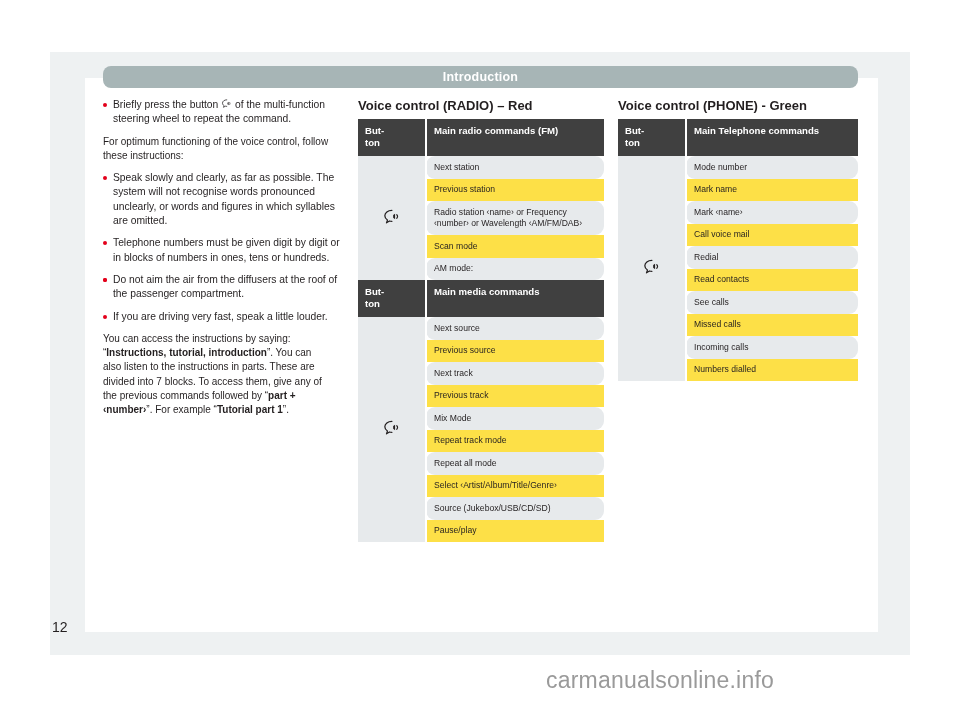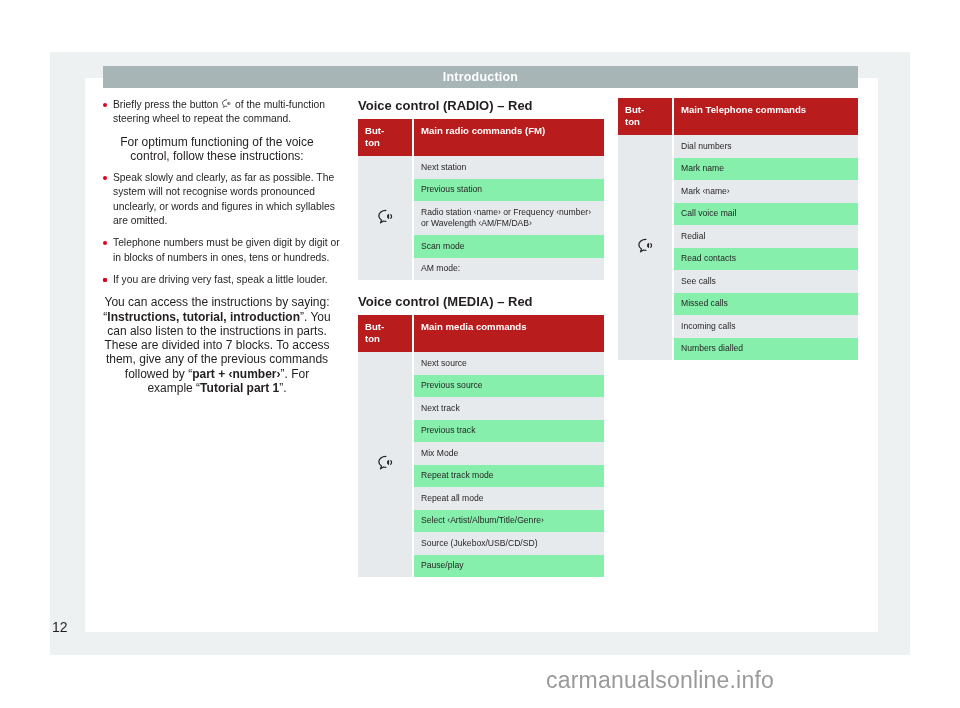--- a/index.html
+++ b/index.html
@@ -41,20 +41,21 @@
   .header-band {
     position: absolute;
     left: 103px;
     top: 66px;
     width: 755px;
     height: 22px;
     background: #a7b5b6;
     display: flex;
     align-items: center;
     justify-content: center;
+    border-radius: 8px;
   }
   .header-title {
     color: #ffffff;
     font-size: 12.5px;
     font-weight: bold;
     letter-spacing: 0.2px;
   }
 
   
   .page-number {
@@ -69,25 +70,24 @@
   .col {
     position: absolute;
     top: 98px;
   }
   .col-1 { left: 103px; width: 240px; }
   .col-2 { left: 358px; width: 246px; }
   .col-3 { left: 618px; width: 240px; }
 
   
   .body-text {
-    font-size: 12px;
+    font-size: 10px;
     line-height: 14.3px;
     color: #231f20;
     margin: 0 12px 8px 0;
-    text-align: center;
   }
   .bullet-row {
     position: relative;
     padding-left: 10px;
     font-size: 10.3px;
     line-height: 14.3px;
     color: #231f20;
     margin: 0 0 8px 0;
   }
   .bullet-dot {
@@ -125,26 +125,26 @@
     margin: 0 0 6px 0;
   }
   .tbl-caption.second { margin-top: 14px; }
 
   table.cmd {
     border-collapse: collapse;
     width: 100%;
     table-layout: fixed;
   }
   table.cmd th {
-    background: #b91c1c;
+    background: #404040;
     color: #ffffff;
     font-size: 9.6px;
     font-weight: bold;
     text-align: left;
-    padding: 6px 7px 7px 7px;
+    padding: 6px 20px 7px 7px;
     vertical-align: top;
     line-height: 12px;
     margin-left: 37px;
   }
   table.cmd th.btn-col {
     width: 40px;
     border-right: 2px solid #ffffff;
   }
   table.cmd td.btn-cell {
     width: 40px;
@@ -152,25 +152,26 @@
     border-right: 2px solid #ffffff;
     text-align: center;
     vertical-align: middle;
     padding: 0;
   }
   table.cmd td.cmd-cell {
     font-size: 8.6px;
     color: #231f20;
     padding: 5.5px 7px 5.5px 7px;
     line-height: 11.5px;
-    background: #86efac;
+    background: #fde047;
     vertical-align: middle;
   }
   table.cmd tr.alt td.cmd-cell {
     background: #e7eaec;
+    border-radius: 9px;
   }
   .voice-icon-big {
     display: inline-block;
     width: 19px;
     height: 15px;
   }
 
   
   .watermark {
     position: absolute;
@@ -220,20 +221,21 @@
     </div>
     <div class="bullet-row">
       <span class="bullet-dot"></span>
       <span>Telephone numbers must be given digit by digit or in blocks of numbers in ones, tens or hundreds.</span>
     </div>
     <div class="bullet-row">
       <span class="bullet-dot"></span>
     </div>
     <div class="bullet-row">
       <span class="bullet-dot"></span>
+      <span>Do not aim the air from the diffusers at the roof of the passenger compartment.</span>
     </div>
     <div class="bullet-row">
       <span class="bullet-dot"></span>
       <span>If you are driving very fast, speak a little louder.</span>
     </div>
 
     <p class="body-text"><span>You can access the instructions by saying: “</span><b class="inl">Instructions, tutorial, introduction</b><span>”. You can also listen to the instructions in parts. These are divided into 7 blocks. To access them, give any of the previous commands followed by “</span><b class="inl">part + ‹number›</b><span>”. For example “</span><b class="inl">Tutorial part 1</b><span>”.</span></p>
   </div>
 
   <div class="col col-2">
@@ -266,21 +268,20 @@
           </tr>
         <tr>
             <td class="cmd-cell">Scan mode</td>
           </tr>
         <tr class="alt">
             <td class="cmd-cell">AM mode:</td>
           </tr>
       </tbody>
     </table>
 
-    <div class="tbl-caption second">Voice control (MEDIA) – Red</div>
     <table class="cmd">
       <thead>
         <tr>
           <th class="btn-col"><span style="white-space:pre-line">But-
 ton</span></th>
           <th>Main media commands</th>
         </tr>
       </thead>
       <tbody>
         <tr class="alt">
@@ -319,38 +320,39 @@
           </tr>
         <tr>
             <td class="cmd-cell">Pause/play</td>
           </tr>
       </tbody>
     </table>
   </div>
 
   <div class="col col-3">
 
+    <div class="tbl-caption">Voice control (PHONE) - Green</div>
     <table class="cmd">
       <thead>
         <tr>
           <th class="btn-col"><span style="white-space:pre-line">But-
 ton</span></th>
           <th>Main Telephone commands</th>
         </tr>
       </thead>
       <tbody>
         <tr class="alt">
           <td class="btn-cell" rowspan="10">
             <span class="voice-icon-big"><svg viewBox="0 0 22 18" width="19" height="15" xmlns="http://www.w3.org/2000/svg">
                   <path d="M11.5 1.6 C6.6 1.6 3 4.6 3 8.2 C3 10.3 4.2 12.1 6.1 13.3 L5.0 16.6 L8.6 14.4 C9.5 14.6 10.5 14.7 11.5 14.7" fill="none" stroke="#231f20" stroke-width="1.5" stroke-linecap="round" stroke-linejoin="round"></path>
                   <path d="M15.3 5.6 L15.3 12.3 L13.0 10.6 L13.0 7.3 Z" fill="#231f20"></path>
                   <path d="M17.3 6.8 C18.3 7.9 18.3 10.1 17.3 11.2" fill="none" stroke="#231f20" stroke-width="1.3" stroke-linecap="round"></path>
                 </svg></span>
           </td>
-          <td class="cmd-cell">Dial numbers</td>
+          <td class="cmd-cell">Mode number</td>
         </tr>
         <tr>
             <td class="cmd-cell">Mark name</td>
           </tr>
         <tr class="alt">
             <td class="cmd-cell">Mark ‹name›</td>
           </tr>
         <tr>
             <td class="cmd-cell">Call voice mail</td>
           </tr>

